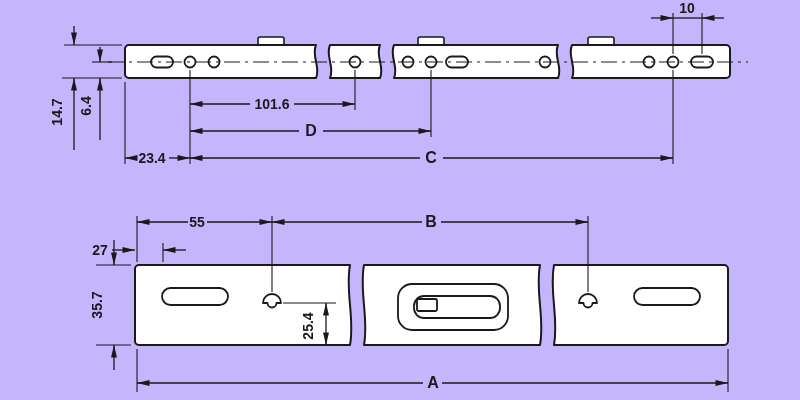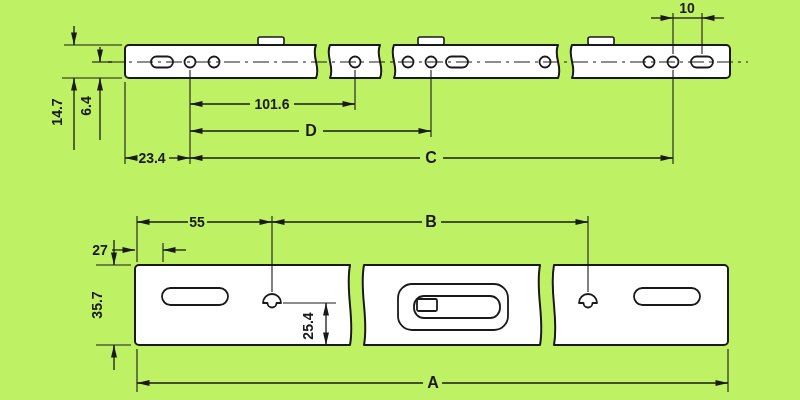--- a/index.html
+++ b/index.html
@@ -1,16 +1,16 @@
 <!DOCTYPE html>
 <html><head>
 <meta charset="utf-8">
 <style>
   html,body{margin:0;padding:0;background:#fff;}
-  .page{width:800px;height:400px;background:#bef264;font-family:"Liberation Sans",sans-serif;}
+  .page{width:800px;height:400px;background:#c4b5fd;font-family:"Liberation Sans",sans-serif;}
   svg{display:block;}
   .part path,.part rect,.part circle{fill:#ffffff;stroke:#1a1a1a;stroke-width:2;stroke-linejoin:round;}
   .part .hole{stroke-width:1.8;}
   .part .lug{stroke-width:1.6;}
   .dims line{stroke:#1a1a1a;stroke-width:1.3;fill:none;}
   .dims .ext{stroke-width:1.1;}
   .cl{stroke:#1a1a1a;stroke-width:1.2;stroke-dasharray:16 5 3 5;fill:none;}
   text{font-family:"Liberation Sans",sans-serif;font-weight:bold;font-size:14px;fill:#1a1a1a;}
   text.big{font-size:16px;}
 </style>

